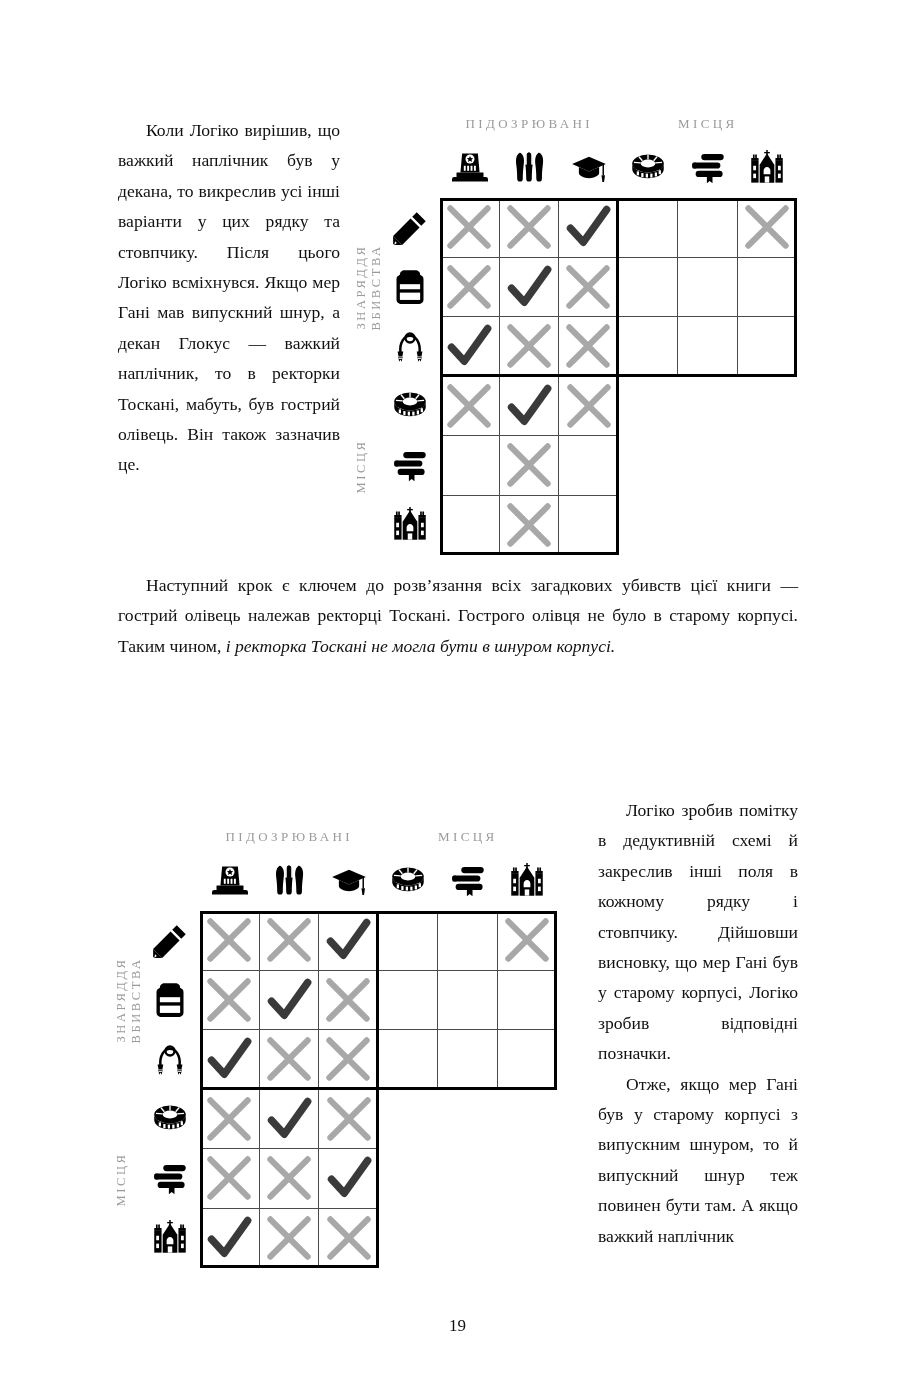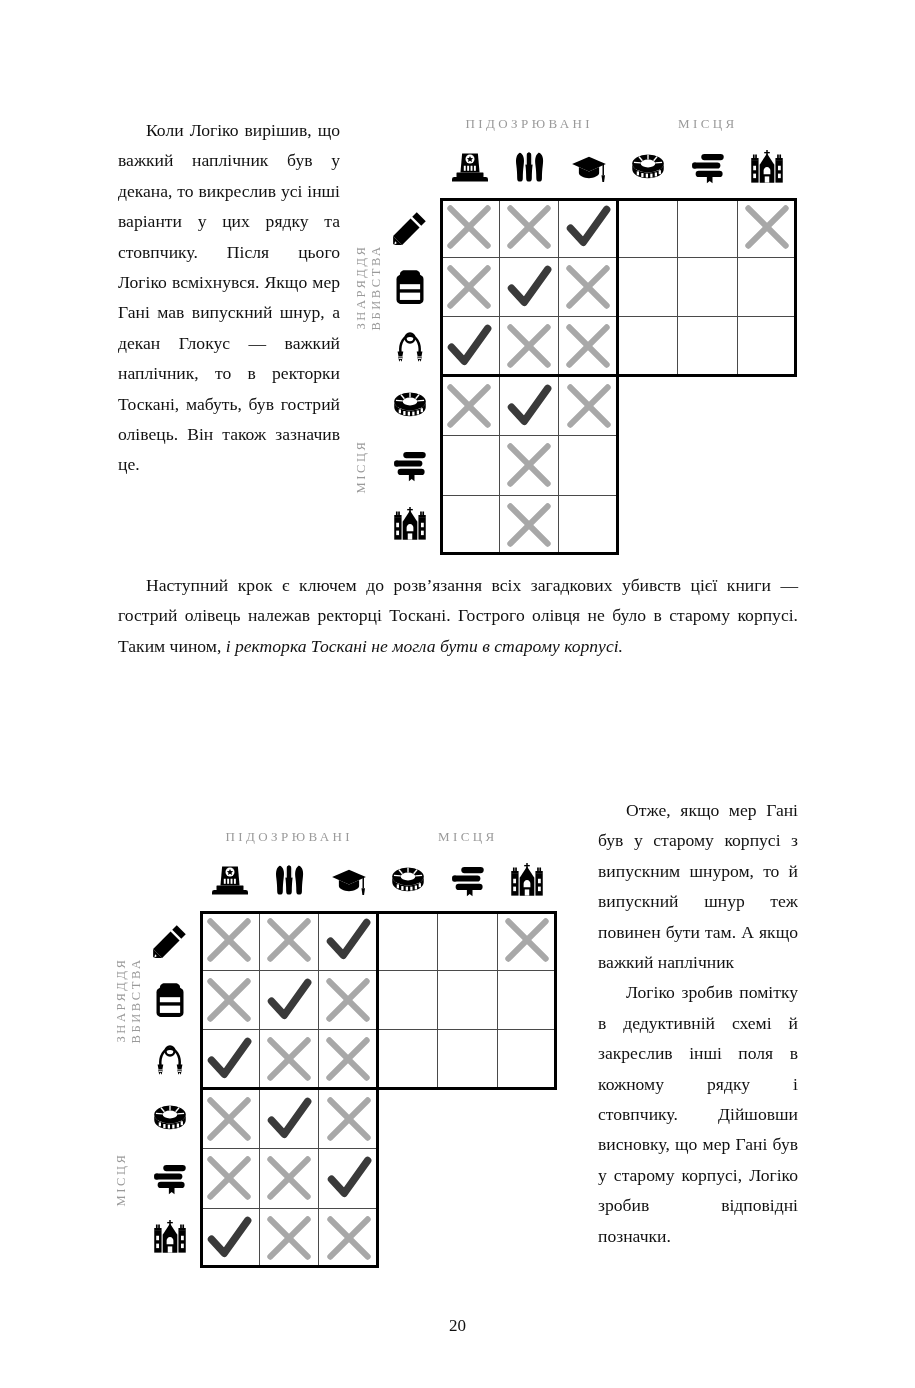--- a/index.html
+++ b/index.html
@@ -405,21 +405,21 @@
             <line x1="40" y1="8" x2="8" y2="40"></line>
           </g>
         </svg>
       </div>
       <div class="cell nob-r nob-b" style="left:559px;top:495.5px;width:59.5px;height:59.5px;"></div>
       <div class="outline" style="left:440px;top:198px;width:357px;height:178.5px;"></div>
       <div class="outline" style="left:440px;top:198px;width:178.5px;height:357px;"></div>
     </div>
 
   <div id="midBlock">
-    <p class="col-text indent"><span>Наступний крок є ключем до розв’язання всіх загадкових убивств цієї книги — гострий олівець належав ректорці Тоскані. Гострого олів­ця не було в старому корпусі. Таким чином, </span><span class="ital">і ректорка Тоскані не могла бути в старому корпусі.</span></p>
+    <p class="col-text indent"><span>Наступний крок є ключем до розв’язання всіх загадкових убивств цієї книги — гострий олівець належав ректорці Тоскані. Гострого олів­ця не було в старому корпусі. Таким чином, </span><span class="ital">і ректорка Тоскані не могла бути в шнуром корпусі.</span></p>
   </div>
 
   <div class="gridblock" id="gridBottom" style="left: 0px; top: 0px; width: 915px; height: 1388px;">
       <div class="hdr-group" style="left:179.25px;top:829px;width:220px;">ПІДОЗРЮВАНІ</div>
       <div class="hdr-group" style="left:357.75px;top:829px;width:220px;">МІСЦЯ</div>
       <div class="col-icon" style="position:absolute;left:200px;top:853px;width:59.5px;height:46px;">
         <svg width="36" height="36" viewBox="0 0 64 64" xmlns="http://www.w3.org/2000/svg">
           <g fill="#000">
             <path d="M18 6 h28 l3 34 h-34 z"></path>
             <rect x="8" y="40" width="48" height="8" rx="1"></rect>
@@ -744,19 +744,19 @@
             <line x1="8" y1="8" x2="40" y2="40"></line>
             <line x1="40" y1="8" x2="8" y2="40"></line>
           </g>
         </svg>
       </div>
       <div class="outline" style="left:200px;top:911px;width:357px;height:178.5px;"></div>
       <div class="outline" style="left:200px;top:911px;width:178.5px;height:357px;"></div>
     </div>
 
   <div id="botRightCol">
+    <p class="col-text indent">Логіко зробив по­мітку в дедуктивній схемі й закреслив інші поля в кожному рядку і стовпчику. Дійшовши висновку, що мер Гані був у ста­рому корпусі, Логіко зробив відповідні позначки.</p>
     <p class="col-text indent">Отже, якщо мер Гані був у старому корпусі з випускним шнуром, то й випус­кний шнур теж пови­нен бути там. А якщо важкий наплічник</p>
-    <p class="col-text indent">Логіко зробив по­мітку в дедуктивній схемі й закреслив інші поля в кожному рядку і стовпчику. Дійшовши висновку, що мер Гані був у ста­рому корпусі, Логіко зробив відповідні позначки.</p>
   </div>
 
-  <div class="pageno">20</div>
+  <div class="pageno">19</div>
 
 </div>
 
 </body></html>

